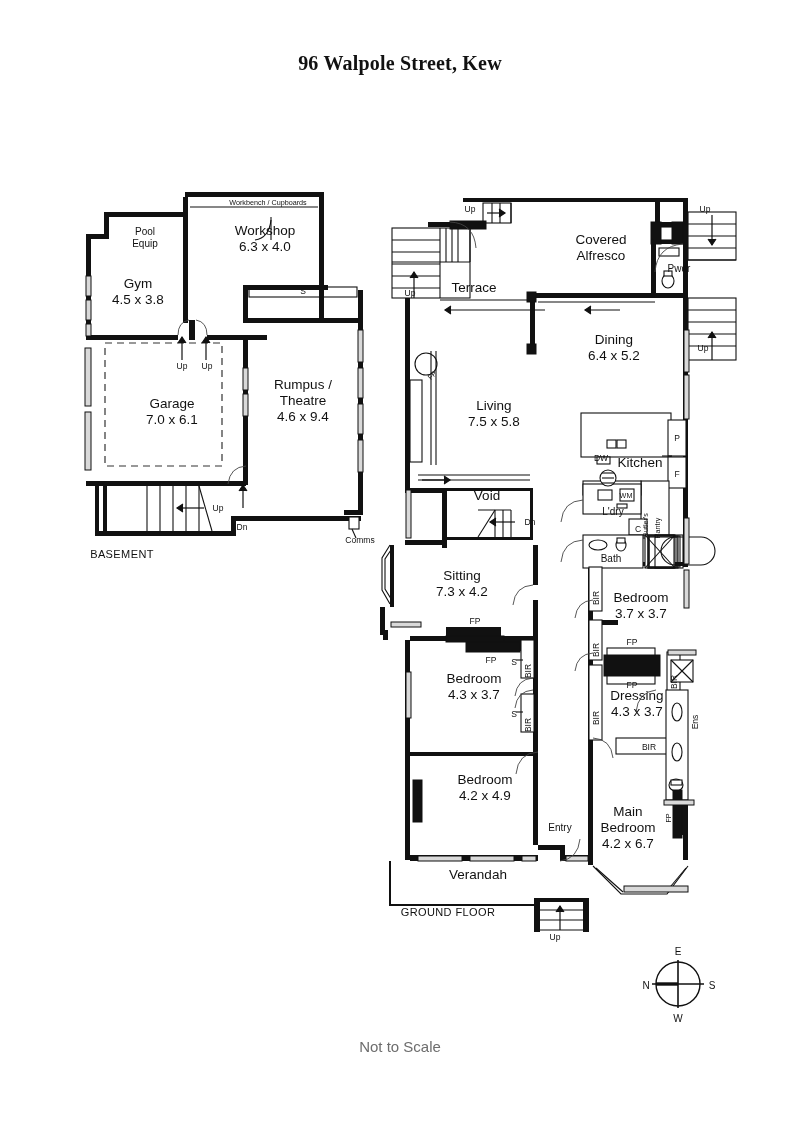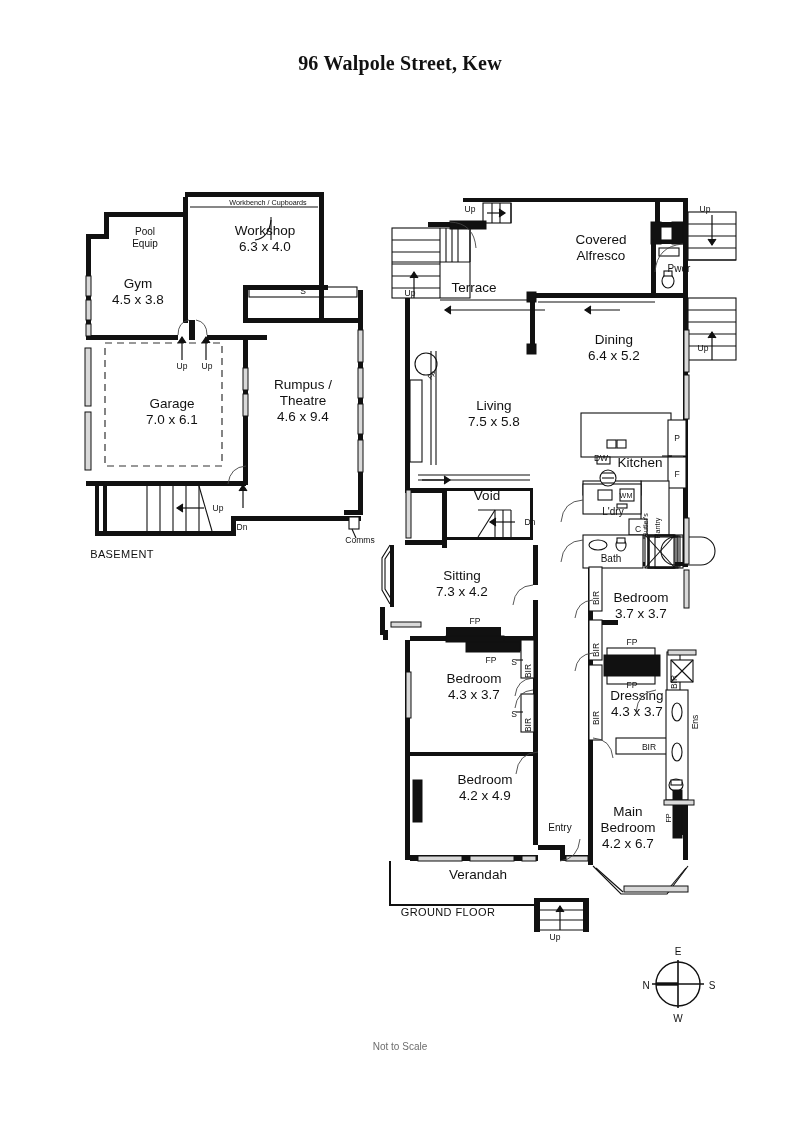--- a/index.html
+++ b/index.html
@@ -24,21 +24,21 @@
   .dark{fill:#111;stroke:#111;}
   .lbl{font-family:"Liberation Sans",sans-serif;fill:#111;text-anchor:middle;}
   .rname{font-size:13.5px;}
   .rdim{font-size:13.5px;}
   .small{font-size:8.5px;}
   .tiny{font-size:7.2px;}
   .mid{font-size:10px;}
   .floorlbl{font-size:11px;letter-spacing:.4px;}
   #footer{
     position:absolute;left:0;width:800px;top:1040px;text-align:center;
-    font-size:10px;line-height:13px;color:#6d6d6d;
+    font-size:15px;line-height:13px;color:#6d6d6d;
   }
   #footer .l1{display:block;}
 </style>
 </head>
 <body>
 
 <div id="plan-root">
 
   <div id="page-title">96 Walpole Street, Kew</div>
 

